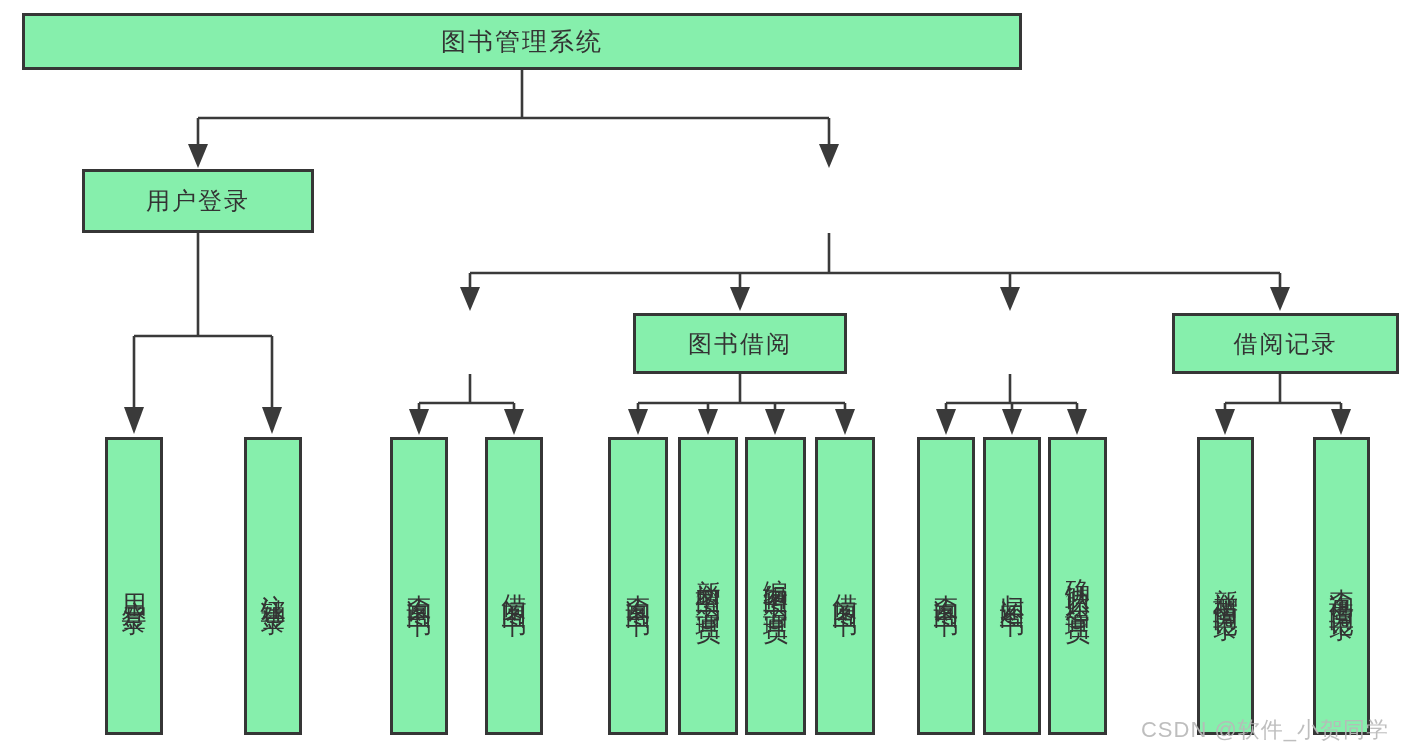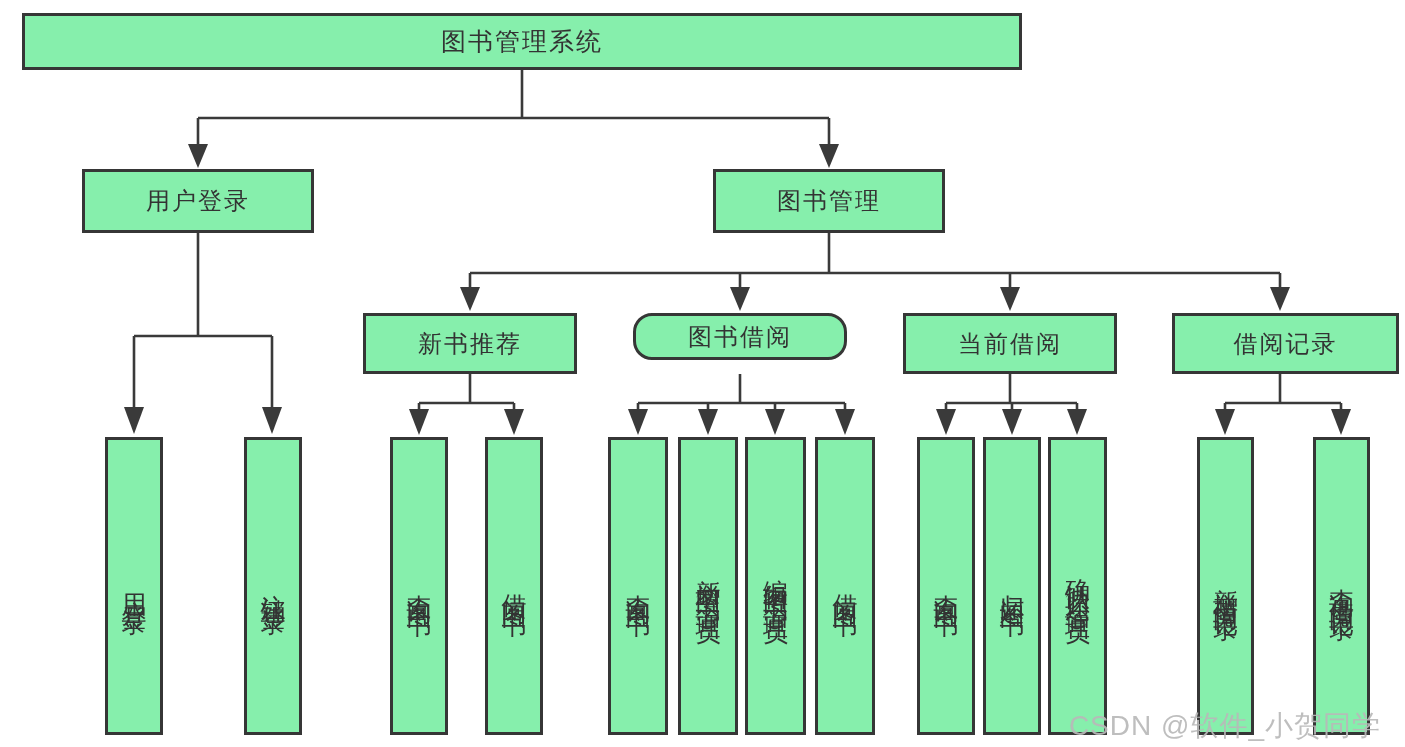--- a/index.html
+++ b/index.html
@@ -37,23 +37,23 @@
   .node.v span {
     writing-mode: vertical-lr;
     text-orientation: mixed;
     font-size: 25px;
     letter-spacing: 6px;
     line-height: 1;
   }
   .vbox { top: 437px; height: 298px; width: 58px; }
   .watermark {
     position: absolute;
-    right: 24px;
+    right: 16px;
     bottom: 2px;
-    font-size: 28px;
+    font-size: 22px;
     color: rgba(185,185,185,0.92);
     letter-spacing: 1px;
     z-index: 10;
     white-space: nowrap;
     margin-left: 6px;
   }
 </style>
 </head>
 <body>
 
@@ -149,32 +149,23 @@
     </g>
   </svg>
 
   <div class="node h title" style="left:22px; top:13px; width:1000px; height:57px;">
     <span>图书管理系统</span>
   </div>
 
   <div class="node h" style="left:82px; top:169px; width:232px; height:64px;">
     <span>用户登录</span>
   </div>
-  <div class="node h" style="left:713px; top:169px; width:232px; height:64px;">
-    <span>图书管理</span>
-  </div>
-
-  <div class="node h" style="left:363px; top:313px; width:214px; height:61px;">
-    <span>新书推荐</span>
-  </div>
-  <div class="node h" style="left:633px; top:313px; width:214px; height:47px;border-radius:19px;">
+
+  <div class="node h" style="left:633px; top:313px; width:214px; height:61px;">
     <span>图书借阅</span>
-  </div>
-  <div class="node h" style="left:903px; top:313px; width:214px; height:61px;">
-    <span>当前借阅</span>
   </div>
   <div class="node h" style="left:1172px; top:313px; width:227px; height:61px;">
     <span>借阅记录</span>
   </div>
 
   <div class="node v vbox" style="left:105px;">
     <span>用户登录</span>
   </div>
   <div class="node v vbox" style="left:244px;">
     <span>注销登录</span>

